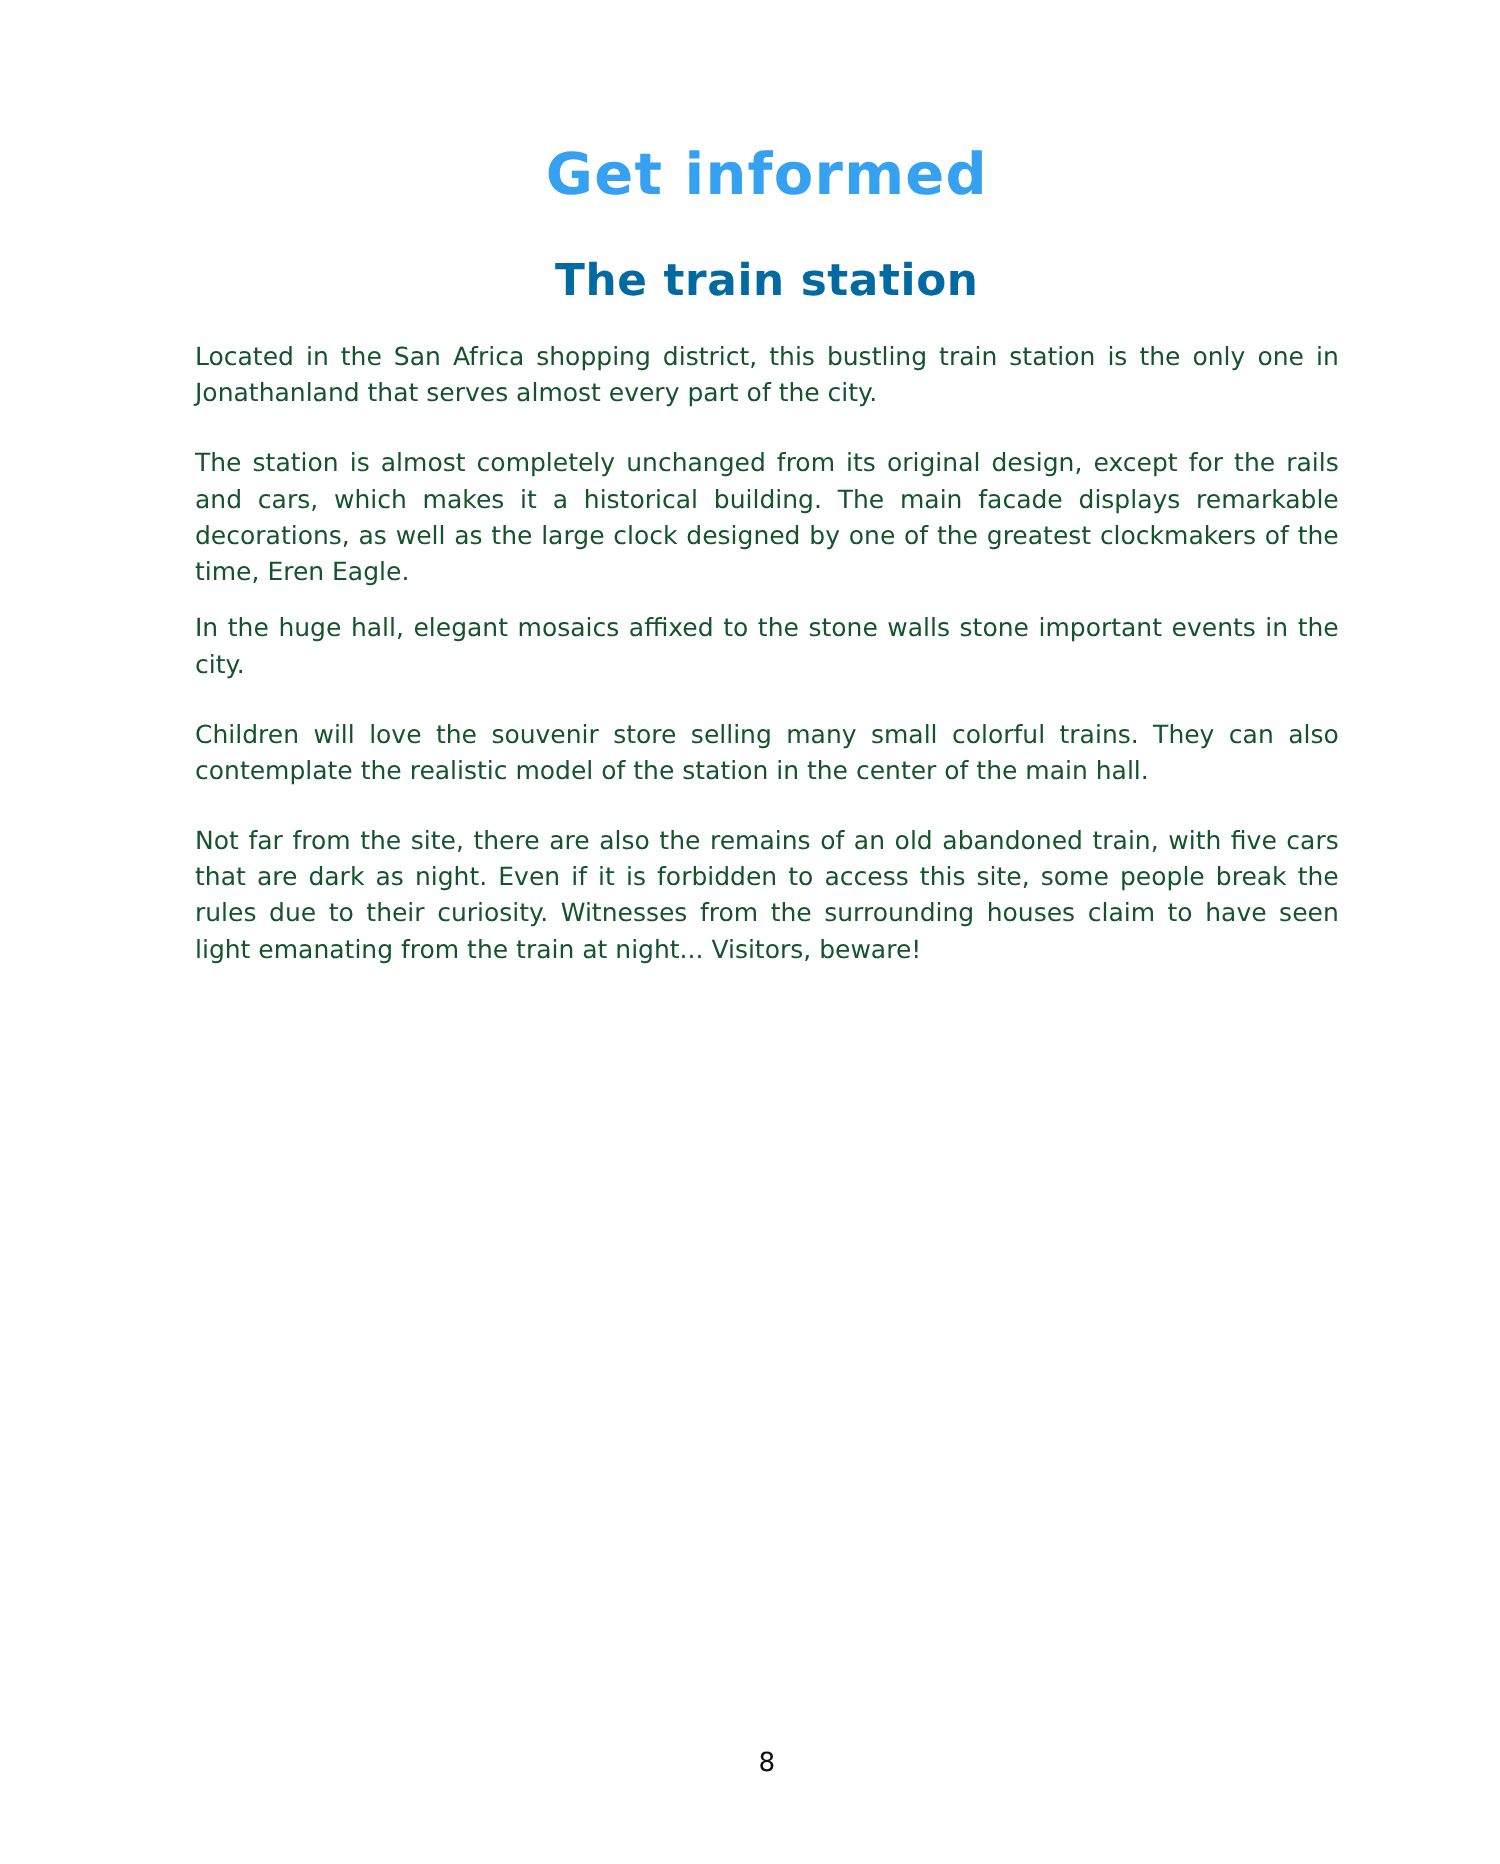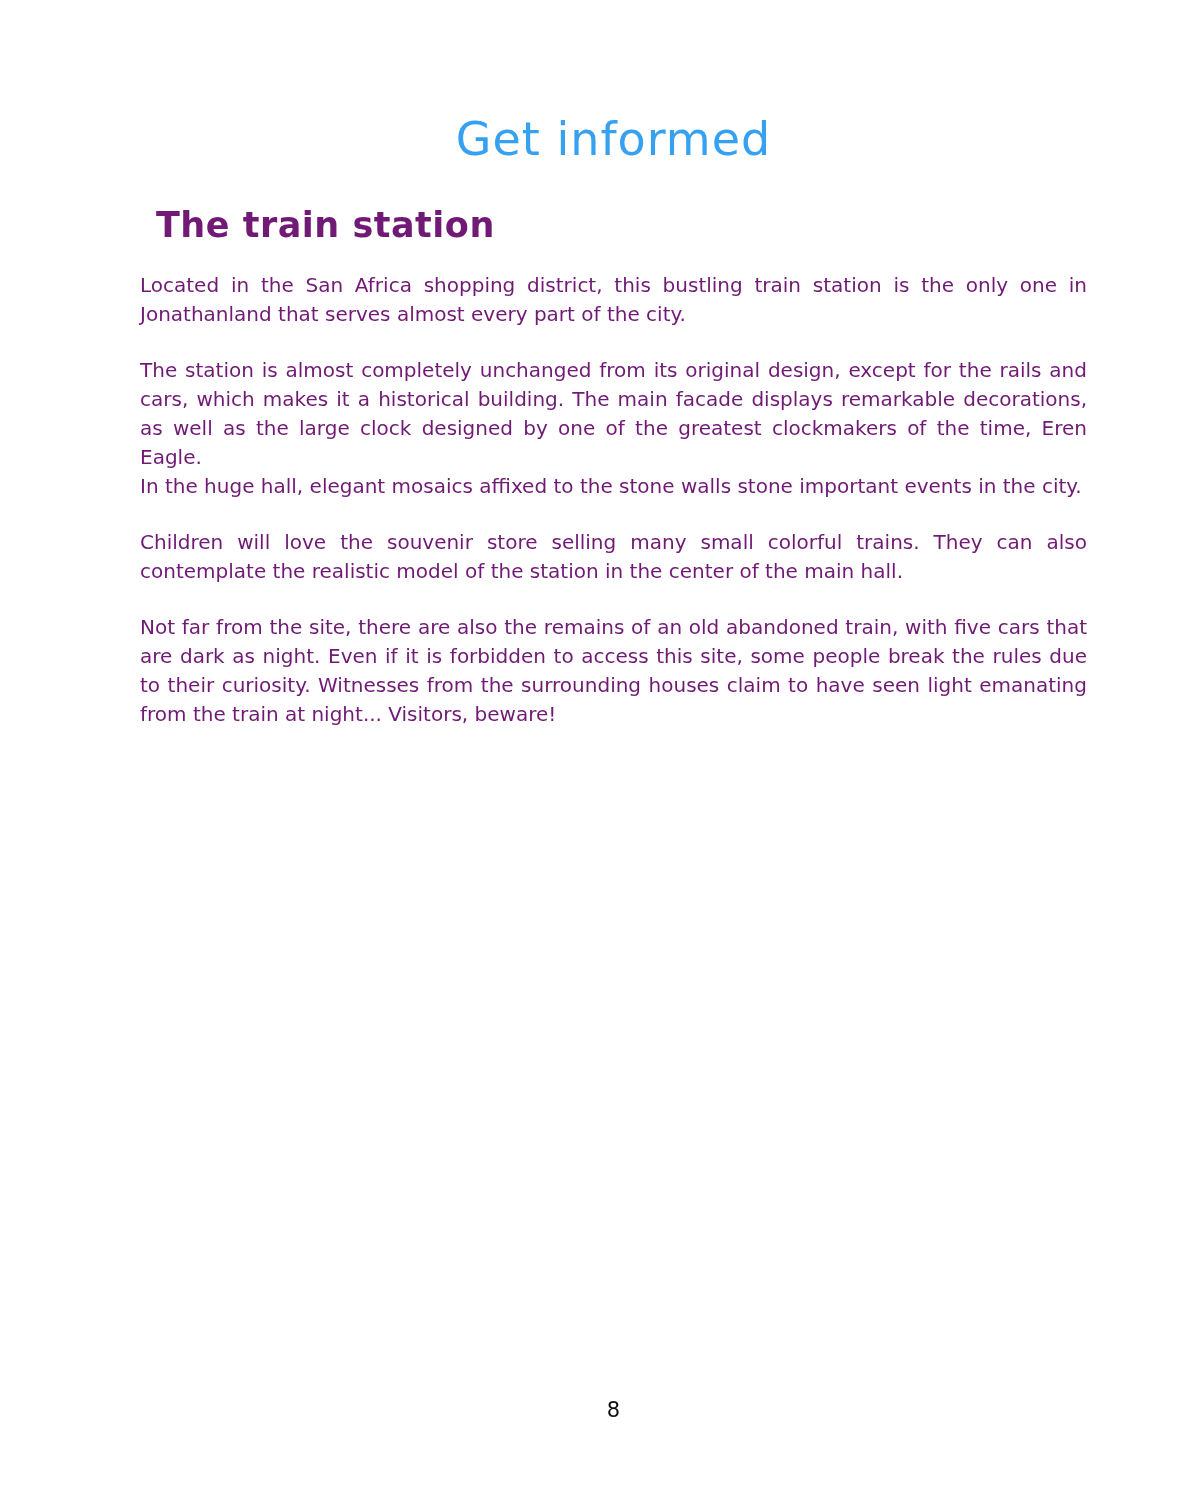--- a/index.html
+++ b/index.html
@@ -19,39 +19,40 @@
     position: absolute;
     top: 0;
     left: 140px;
     width: 947px;
   }
   .doc-title {
     margin: 0;
     padding-top: 112px;
     font-size: 46px;
     line-height: 1.2;
-    font-weight: normal;
+    font-weight: bold;
     text-align: center;
     letter-spacing: 1px;
   }
   .section-heading {
     margin: 16px;
     margin-top: 38px;
     font-size: 35px;
     line-height: 1.15;
     font-weight: bold;
-    color: #701a75;
+    color: #0369a1;
     letter-spacing: 0.5px;
+    text-align: center;
   }
   .body-para {
-    margin: 0;
+    margin: 16px;
     font-size: 20px;
     line-height: 29px;
     text-align: justify;
-    color: #701a75;
+    color: #14532d;
   }
   .first-para {
     margin-top: 26px;
   }
   .para-gap {
     margin-top: 27px;
   }
   .page-number {
     position: absolute;
     top: 1398px;

